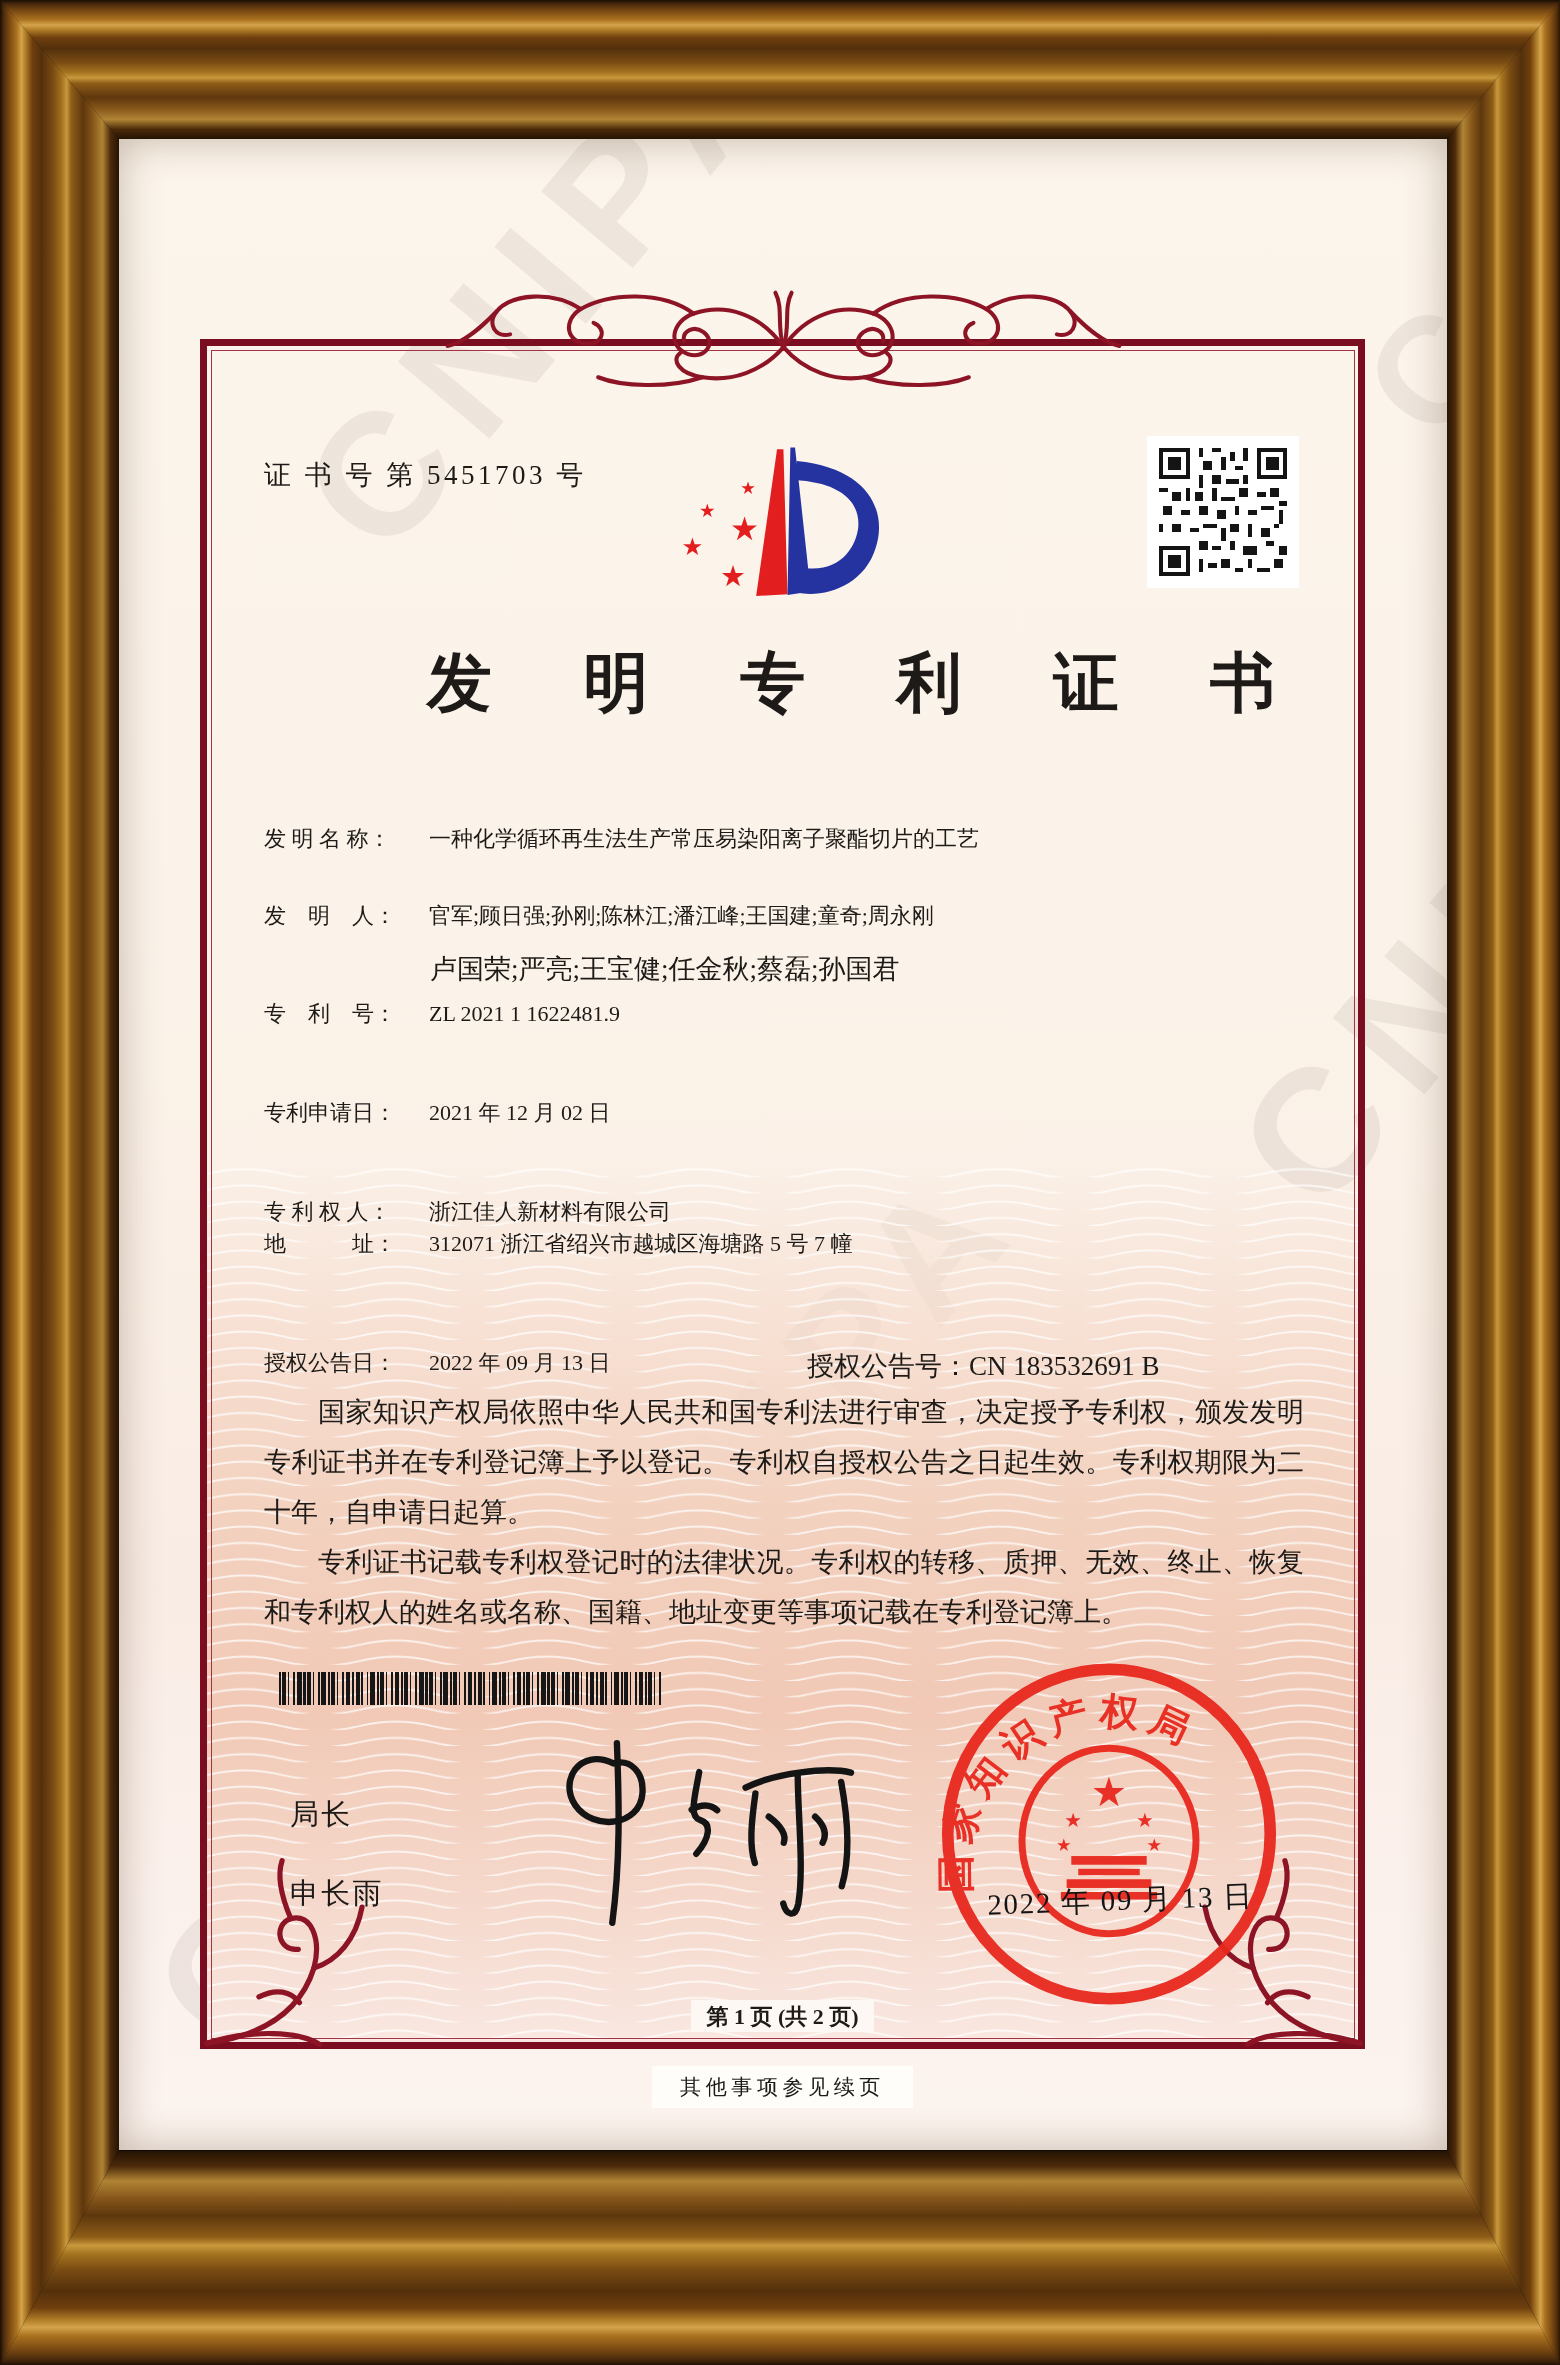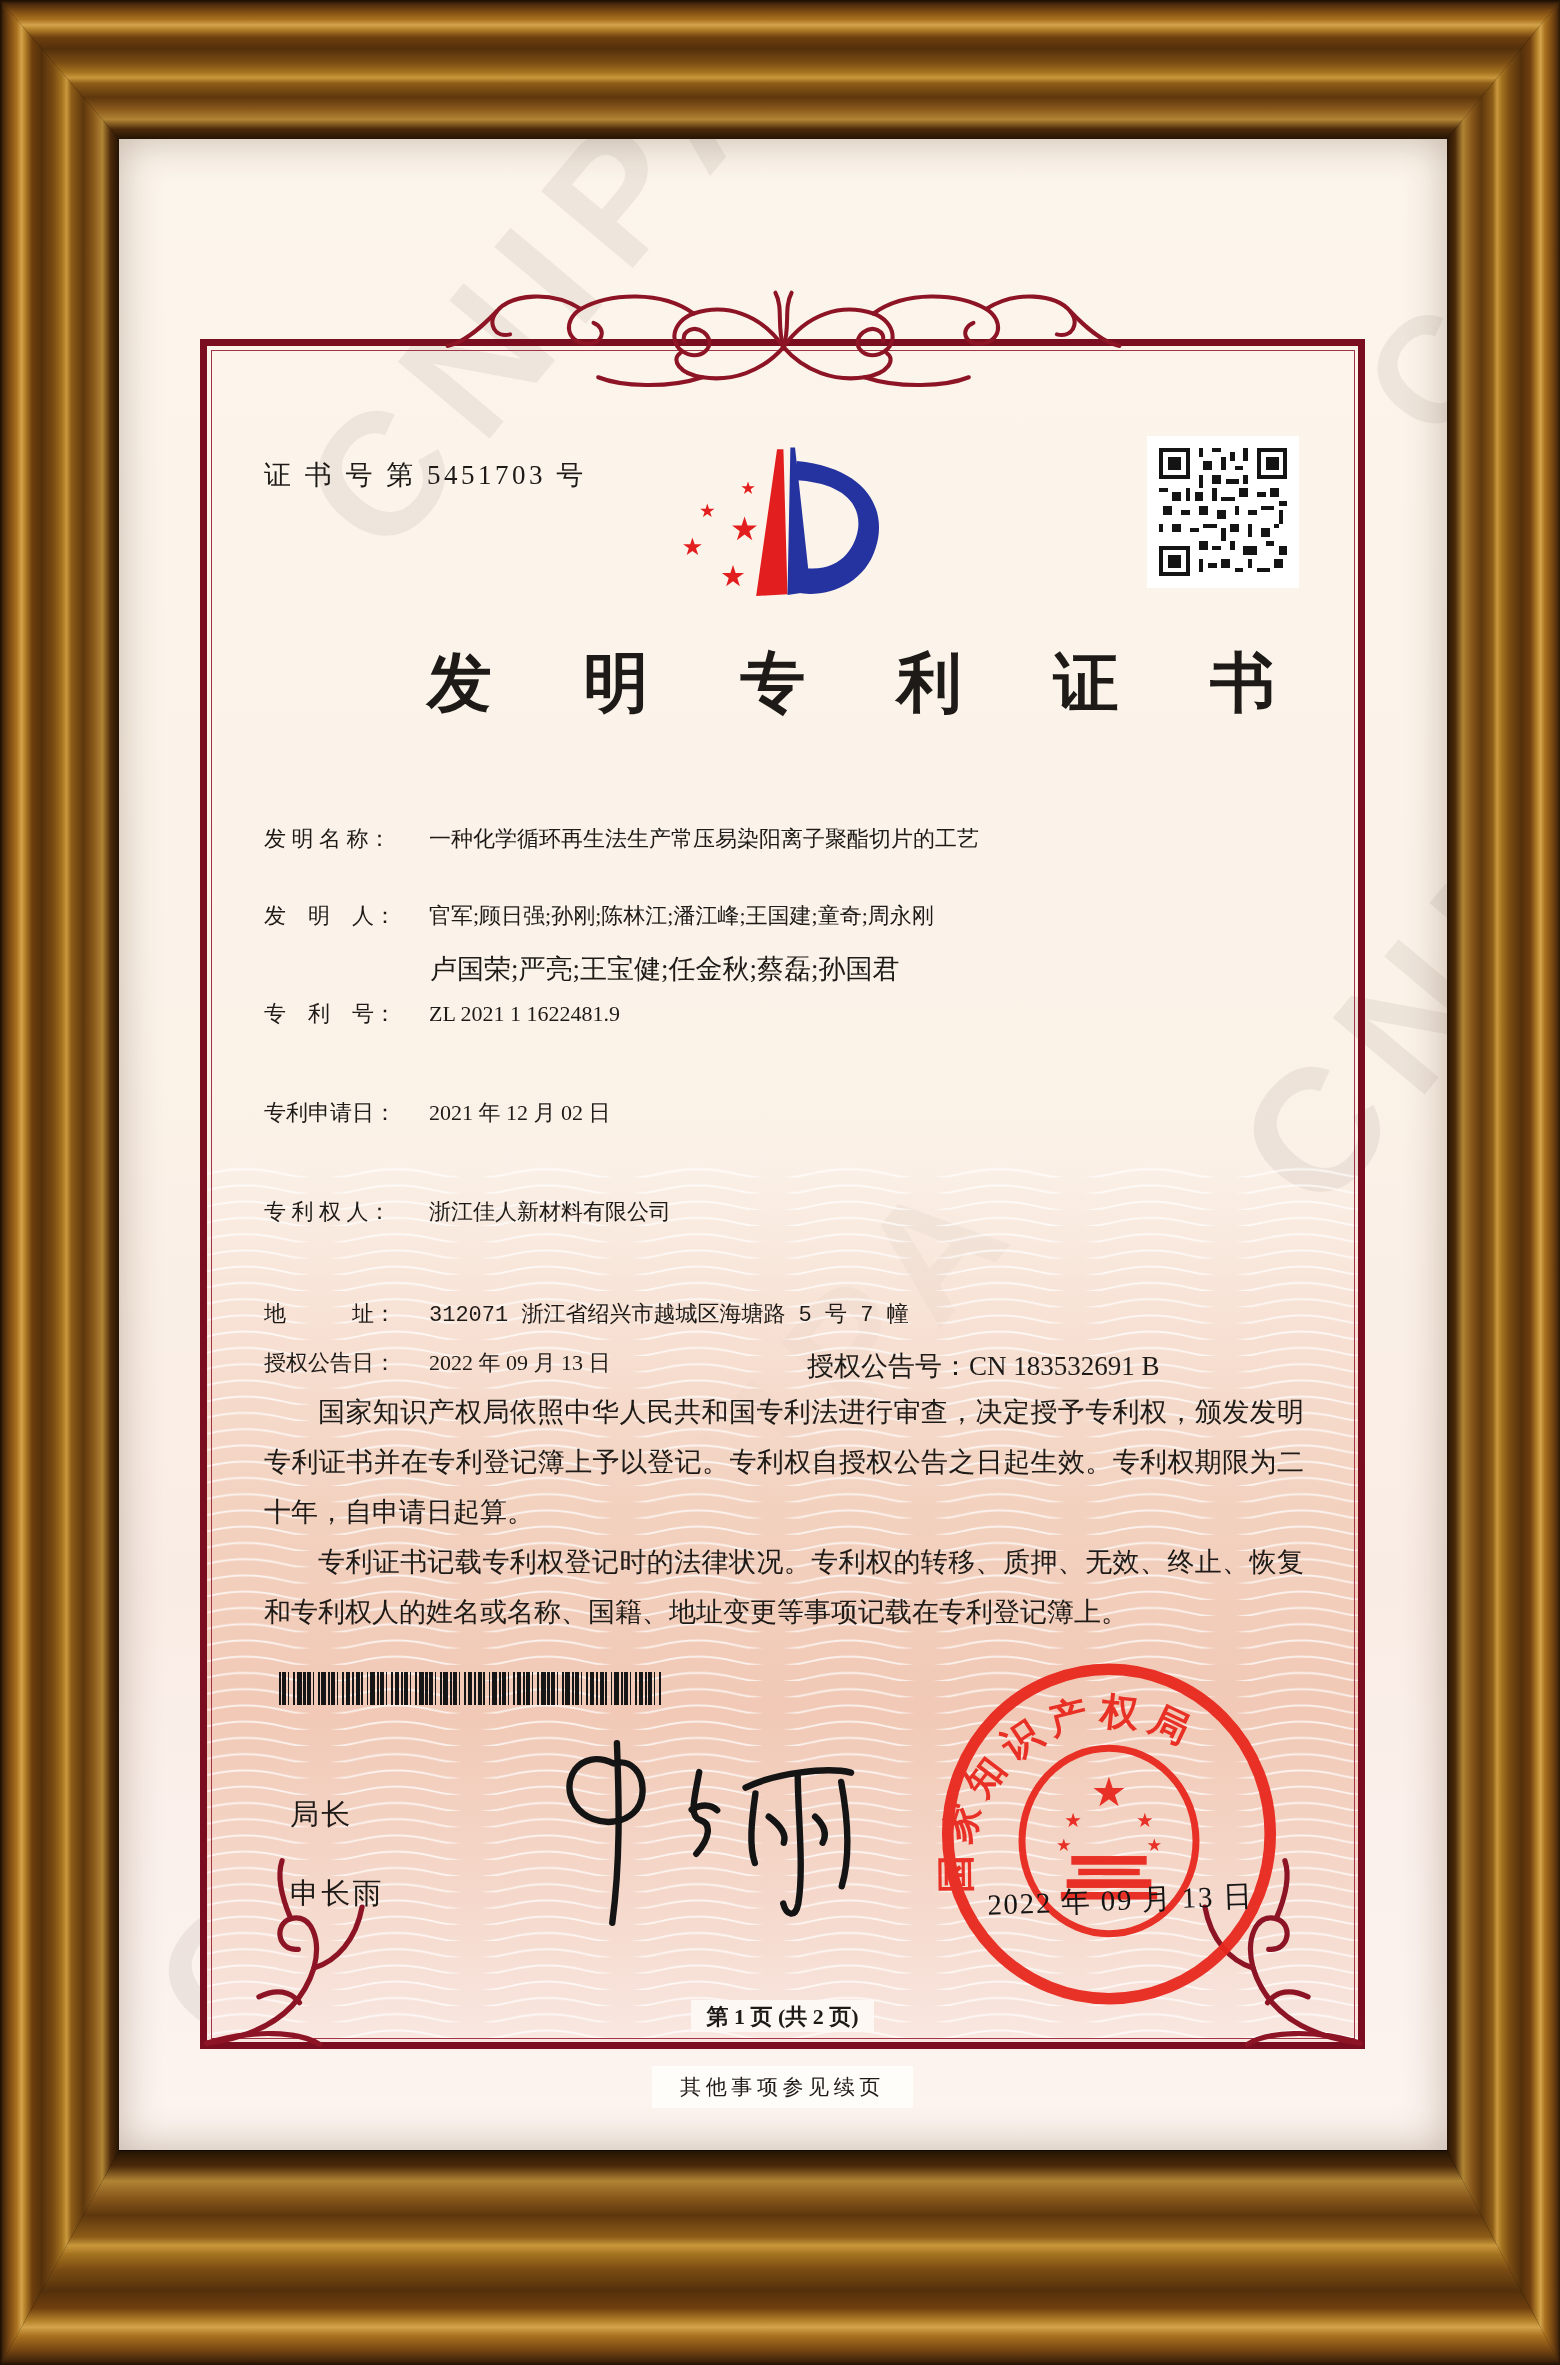--- a/index.html
+++ b/index.html
@@ -228,21 +228,21 @@
     <div class="cont-line" style="top:812px;font-family:Liberation Serif, serif;">卢国荣;严亮;王宝健;任金秋;蔡磊;孙国君</div>
     <div class="row" style="top:860px;">
       <span class="lbl">专　利　号：</span><span>ZL 2021 1 1622481.9</span>
     </div>
     <div class="row" style="top:959px;">
       <span class="lbl">专利申请日：</span><span>2021 年 12 月 02 日</span>
     </div>
     <div class="row" style="top:1058px;">
       <span class="lbl">专 利 权 人：</span><span>浙江佳人新材料有限公司</span>
     </div>
-    <div class="row" style="top:1160px;font-family:Liberation Mono, monospace;">
+    <div class="row" style="top:1090px;">
       <span class="lbl">地　　　址：</span><span>312071 浙江省绍兴市越城区海塘路 5 号 7 幢</span>
     </div>
     <div class="row" style="top:1209px;">
       <span class="lbl">授权公告日：</span><span>2022 年 09 月 13 日</span>
     </div>
     <div class="pair2" style="top:1209px;">
       <span>授权公告号：</span><span>CN 183532691 B</span>
     </div>
 
     <div class="paras">

